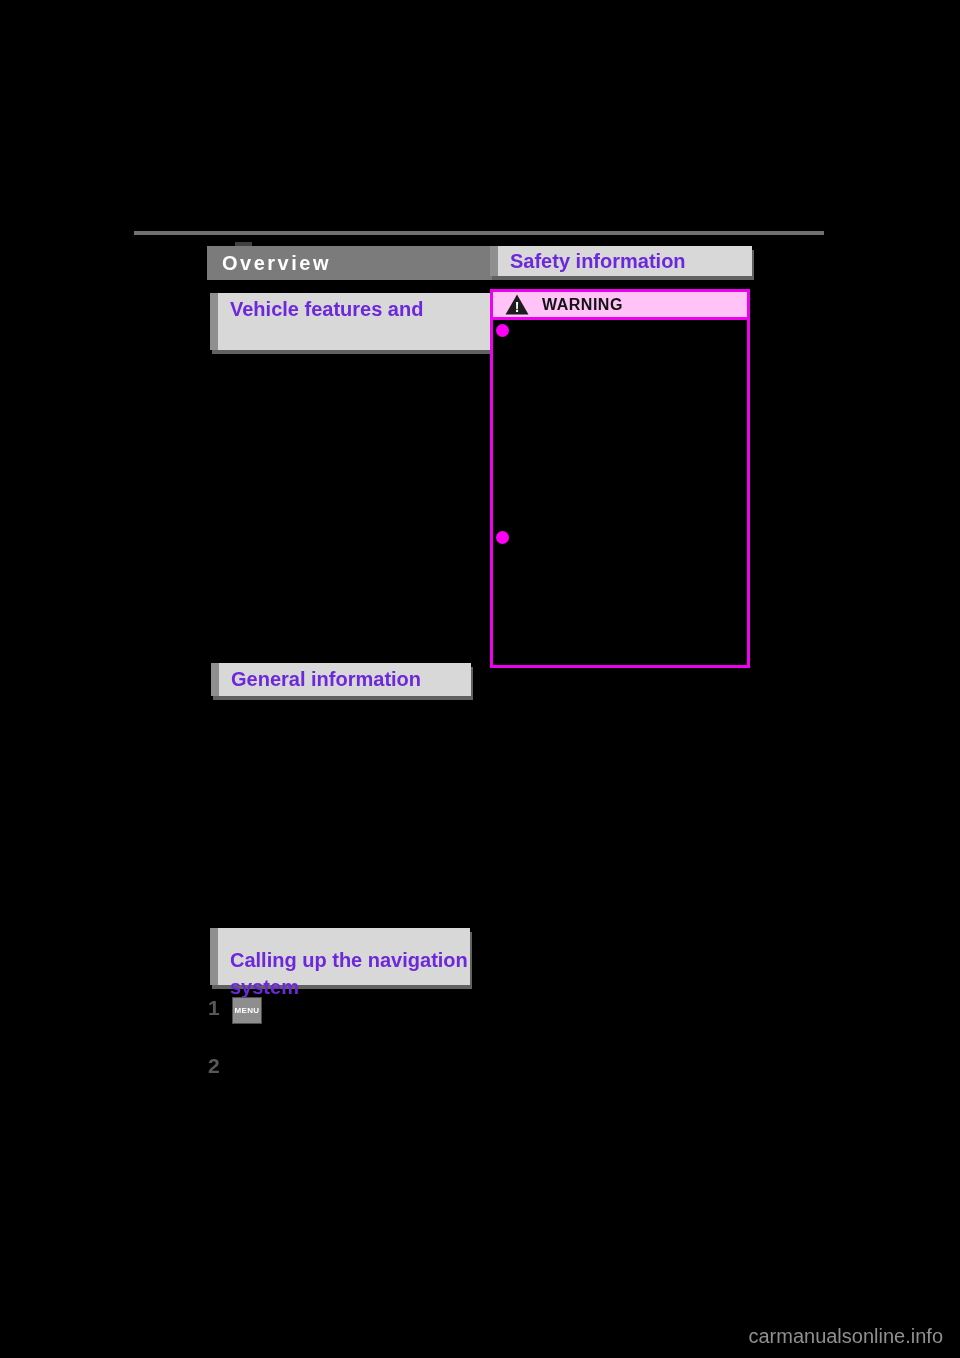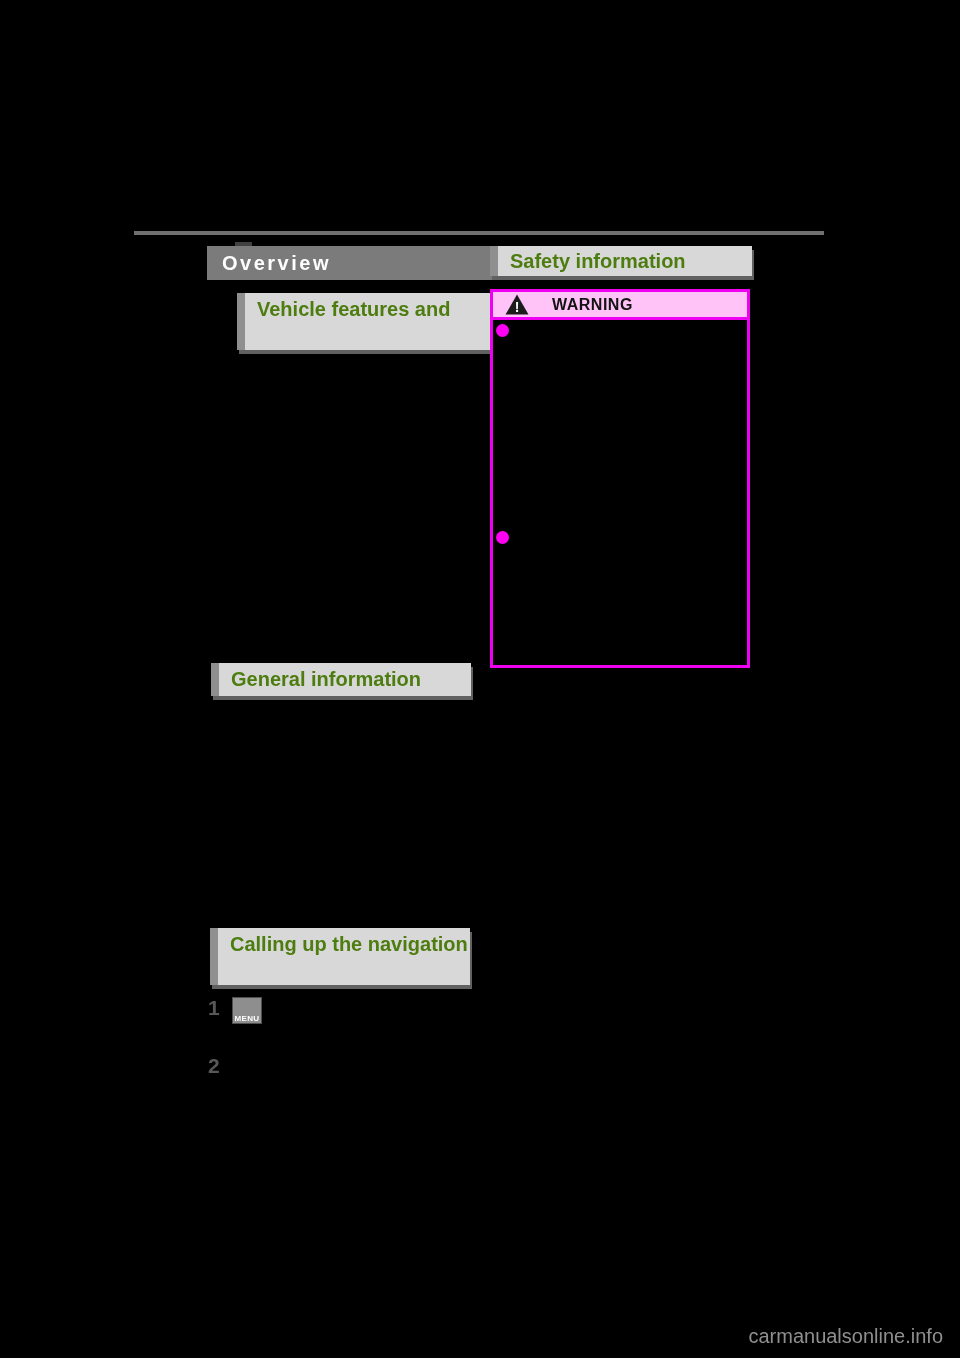--- a/index.html
+++ b/index.html
@@ -42,31 +42,31 @@
     font-weight: bold;
     font-size: 20px;
     line-height: 34px;
     letter-spacing: 2.5px;
     padding-left: 15px;
     box-sizing: border-box;
   }
   .hdr-light {
     position: absolute;
     background: #d8d8d8;
-    color: #4d7c0f;
+    color: #6d28d9;
     font-weight: bold;
     box-sizing: border-box;
     border-left: 8px solid #8f8f8f;
     box-shadow: 2px 4px 0 #616161;
     padding-left: 12px;
   }
-  .hdr-vehicle   { left: 210px; top: 293px; width: 307px; height: 57px; font-size: 20px; line-height: 27px; padding-top: 3px; margin-left: 27px; }
+  .hdr-vehicle   { left: 210px; top: 293px; width: 307px; height: 57px; font-size: 20px; line-height: 27px; padding-top: 3px; }
   .hdr-safety    { left: 490px; top: 246px; width: 262px; height: 30px; font-size: 20px; line-height: 30px; }
   .hdr-general   { left: 211px; top: 663px; width: 260px; height: 33px; font-size: 20px; line-height: 33px; }
-  .hdr-calling   { left: 210px; top: 928px; width: 260px; height: 57px; font-size: 20px; line-height: 27px; padding-top: 3px; }
+  .hdr-calling   { left: 210px; top: 928px; width: 260px; height: 57px; font-size: 20px; line-height: 27px; padding-top: 19px; }
   .hdr-line { display: block; }
 
   .warning-box {
     position: absolute;
     left: 490px;
     top: 289px;
     width: 260px;
     height: 379px;
     border: 3px solid #f000f0;
     background: #000000;
@@ -77,21 +77,21 @@
     background: #ffc3f8;
     border-bottom: 3px solid #f000f0;
     display: flex;
     align-items: center;
   }
   .warning-tri-svg {
     margin-left: 12px;
     display: block;
   }
   .warning-title {
-    margin-left: 23px;
+    margin-left: 13px;
     color: #141414;
     font-weight: bold;
     font-size: 16px;
     letter-spacing: 0.5px;
   }
   .warning-bullet {
     position: absolute;
     left: 3px;
     width: 13px;
     height: 13px;
@@ -114,21 +114,21 @@
   .menu-btn {
     position: absolute;
     left: 232px;
     top: 997px;
     width: 30px;
     height: 27px;
     background: #8e8e8e;
     border: 1px solid #4f4f4f;
     box-sizing: border-box;
     display: flex;
-    align-items: flex-end;
+    align-items: center;
     justify-content: center;
   }
   .menu-btn-label {
     color: #ffffff;
     font-size: 8px;
     font-weight: bold;
     letter-spacing: 0.3px;
   }
 
   .watermark {
@@ -172,20 +172,21 @@
     <div class="warning-bullet b1"></div>
     <div class="warning-bullet b2"></div>
   </div>
 
   <div class="hdr-light hdr-general">
     <span>General information</span>
   </div>
 
   <div class="hdr-light hdr-calling">
     <span class="hdr-line">Calling up the navigation</span>
+    <span class="hdr-line">system</span>
   </div>
 
   <div class="step-number step1">1</div>
 
   <div class="menu-btn">
     <span class="menu-btn-label">MENU</span>
   </div>
 
   <div class="step-number step2">2</div>
 

